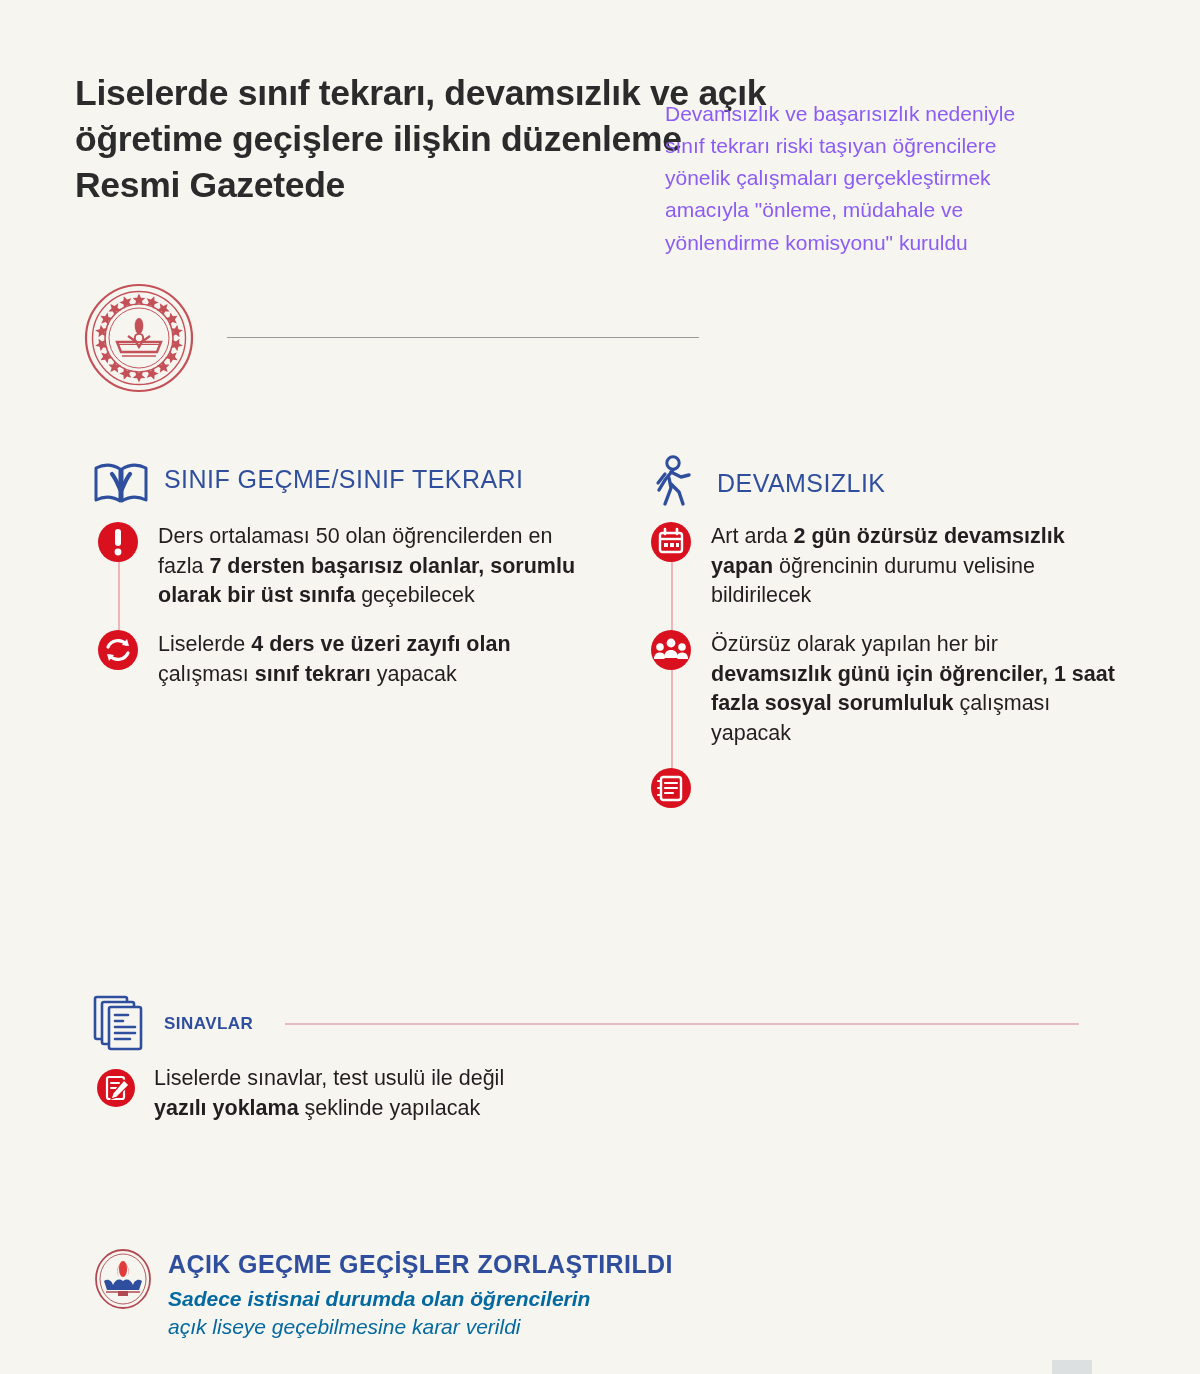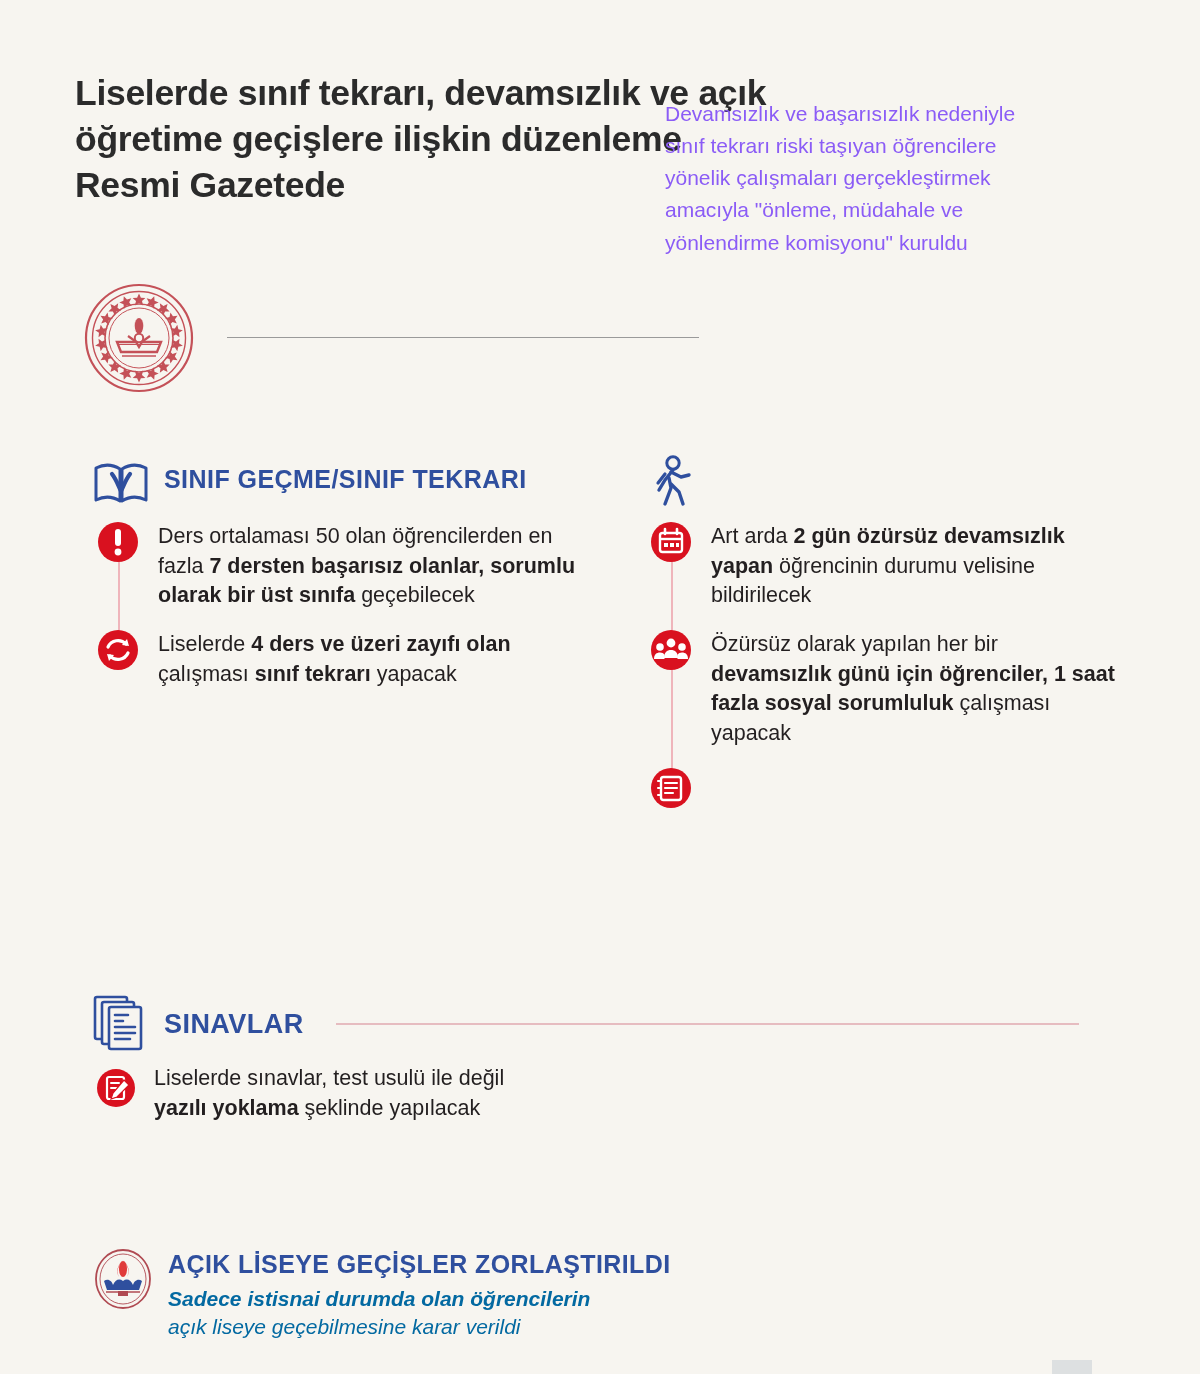--- a/index.html
+++ b/index.html
@@ -40,21 +40,21 @@
 
   
   .col{position:absolute;}
   .col-left{left:92px;top:452px;width:500px;}
   .col-right{left:645px;top:452px;width:470px;}
 
   .sec-head{position:relative;display:flex;align-items:flex-start;gap:14px;margin-bottom:6px;}
   .sec-ico{flex:0 0 auto;width:58px;height:62px;display:block;}
   .sec-title{
     color:#2f4f9e;
-    font-weight:700;
+    font-weight:400;
     font-size:25px;
     letter-spacing:.45px;
     line-height:1.22;
     padding-top:12px;
   }
   .sec-title.one{padding-top:16px;}
 
   
   .tl{position:relative;padding-left:0;}
   .tl-line{position:absolute;left:26px;top:22px;bottom:30px;width:2px;background:#efb5bb;}
@@ -66,21 +66,21 @@
     color:#231f20;
     padding-top:2px;
   }
   .itxt b{font-weight:700;}
   .itxt .lite{font-weight:400;}
 
   
   .sinavlar{position:absolute;left:92px;top:992px;width:1025px;}
   .sv-head{display:flex;align-items:center;gap:14px;}
   .sv-ico{flex:0 0 auto;width:58px;height:64px;}
-  .sv-title{color:#2f4f9e;font-weight:700;font-size:27px;letter-spacing:.45px;}
+  .sv-title{color:#2f4f9e;font-weight:700;font-size:17px;letter-spacing:.45px;}
   .sv-rule{flex:1 1 auto;height:2px;background:#e6bcc0;margin-left:18px;margin-right:38px;}
   .sv-body{display:flex;gap:36px;margin-top:6px;}
   .sv-col{display:flex;align-items:flex-start;gap:14px;width:430px;}
   .sv-col.wide{width:500px;}
   .sv-bullet{flex:0 0 auto;width:48px;height:48px;margin-top:2px;}
 
   
   .bottom{position:absolute;left:92px;top:1246px;width:1000px;display:flex;align-items:flex-start;gap:14px;}
   .bt-ico{flex:0 0 auto;width:62px;height:62px;margin-top:2px;}
   .bt-title{color:#2f4f9e;font-weight:700;font-size:25px;letter-spacing:.4px;margin:4px 0 6px 0;}
@@ -218,20 +218,21 @@
   <div class="col col-right">
     <div class="sec-head">
       <svg class="sec-ico" viewBox="0 0 58 58">
         <circle cx="28" cy="9" r="6.2" fill="none" stroke="#2f4f9e" stroke-width="3"></circle>
         <path d="M28,16 L20,26 L14,36" fill="none" stroke="#2f4f9e" stroke-width="3.4" stroke-linecap="round" stroke-linejoin="round"></path>
         <path d="M26,18 L36,23 L44,21" fill="none" stroke="#2f4f9e" stroke-width="3.4" stroke-linecap="round" stroke-linejoin="round"></path>
         <path d="M24,24 L26,34 L20,50" fill="none" stroke="#2f4f9e" stroke-width="3.4" stroke-linecap="round" stroke-linejoin="round"></path>
         <path d="M26,30 L34,38 L38,50" fill="none" stroke="#2f4f9e" stroke-width="3.4" stroke-linecap="round" stroke-linejoin="round"></path>
         <path d="M20,20 L13,29" fill="none" stroke="#2f4f9e" stroke-width="3.2" stroke-linecap="round"></path>
       </svg>
+      <div class="sec-title one">DEVAMSIZLIK</div>
     </div>
 
     <div class="tl">
       <div class="tl-line"></div>
 
       <div class="item">
         <svg class="bullet" viewBox="0 0 52 52">
           <circle cx="26" cy="26" r="20" fill="#d9111f"></circle>
           <rect x="15" y="17" width="22" height="19" rx="2.5" fill="none" stroke="#ffffff" stroke-width="2.4"></rect>
           <path d="M15,23 L37,23" stroke="#ffffff" stroke-width="2.4"></path>
@@ -304,21 +305,21 @@
       <ellipse cx="31" cy="31" rx="27" ry="29" fill="none" stroke="#b04a52" stroke-width="1.8"></ellipse>
       <ellipse cx="31" cy="31" rx="23" ry="25" fill="none" stroke="#b04a52" stroke-width="0.9"></ellipse>
       <path d="M31,12 C36,18 38,23 35,29 C38,24 37,18 31,12 Z" fill="#d9111f"></path>
       <path d="M31,12 C26,18 24,23 27,29 C24,24 25,18 31,12 Z" fill="#d9111f"></path>
       <ellipse cx="31" cy="21" rx="4" ry="8" fill="#e03a3a"></ellipse>
       <path d="M12,33 C16,30 20,33 21,37 C23,32 27,30 31,33 C35,30 39,32 41,37 C42,33 46,30 50,33 L47,42 L15,42 Z" fill="#2f4f9e"></path>
       <rect x="26" y="43" width="10" height="5" fill="#b04a52"></rect>
       <path d="M14,44 L48,44" stroke="#b04a52" stroke-width="1.4"></path>
     </svg>
     <div>
-      <div class="bt-title">AÇIK LİSEYE GEÇİŞLER ZORLAŞTIRILDI</div>
+      <div class="bt-title">AÇIK GEÇME GEÇİŞLER ZORLAŞTIRILDI</div>
       <div class="bt-text">
         <b>Sadece istisnai durumda olan öğrencilerin</b><br><span> açık liseye geçebilmesine karar verildi</span>
       </div>
     </div>
   </div>
 
   <div class="corner"></div>
 </div>
 
 </body></html>

